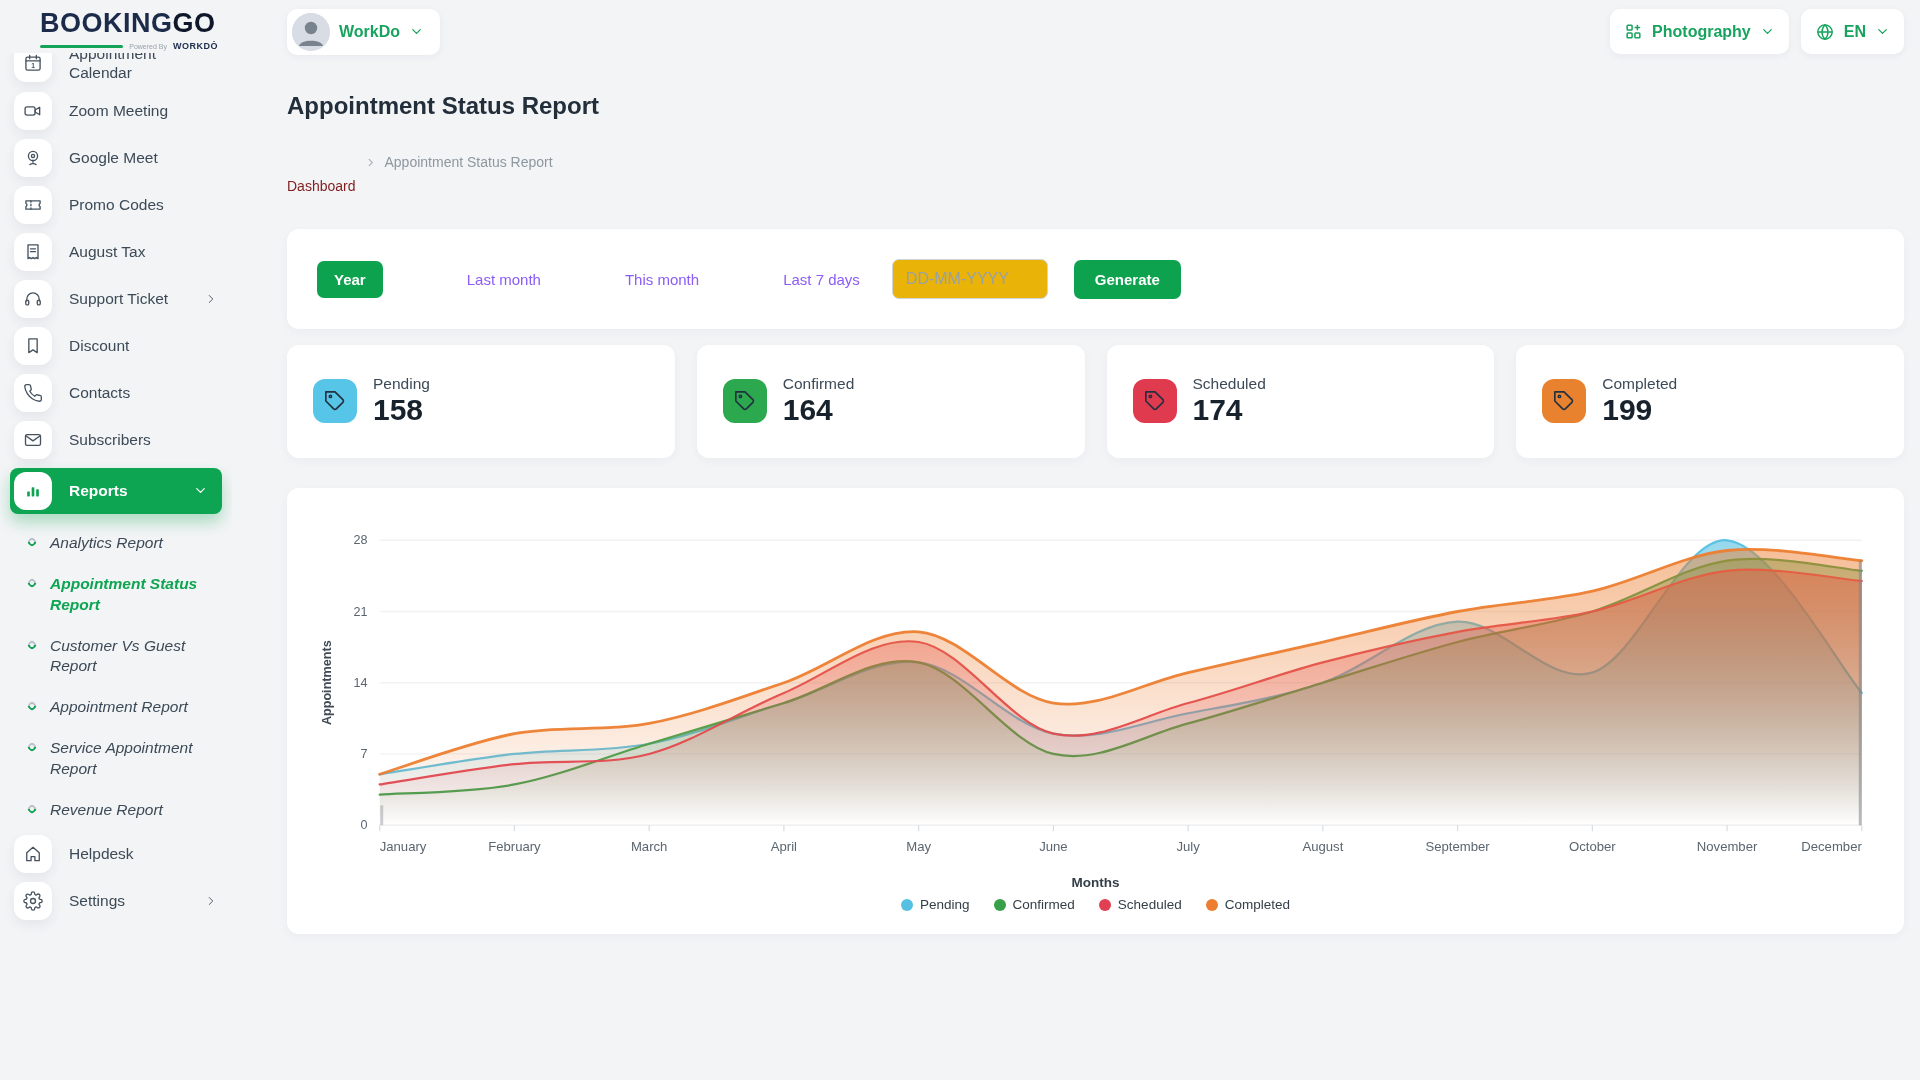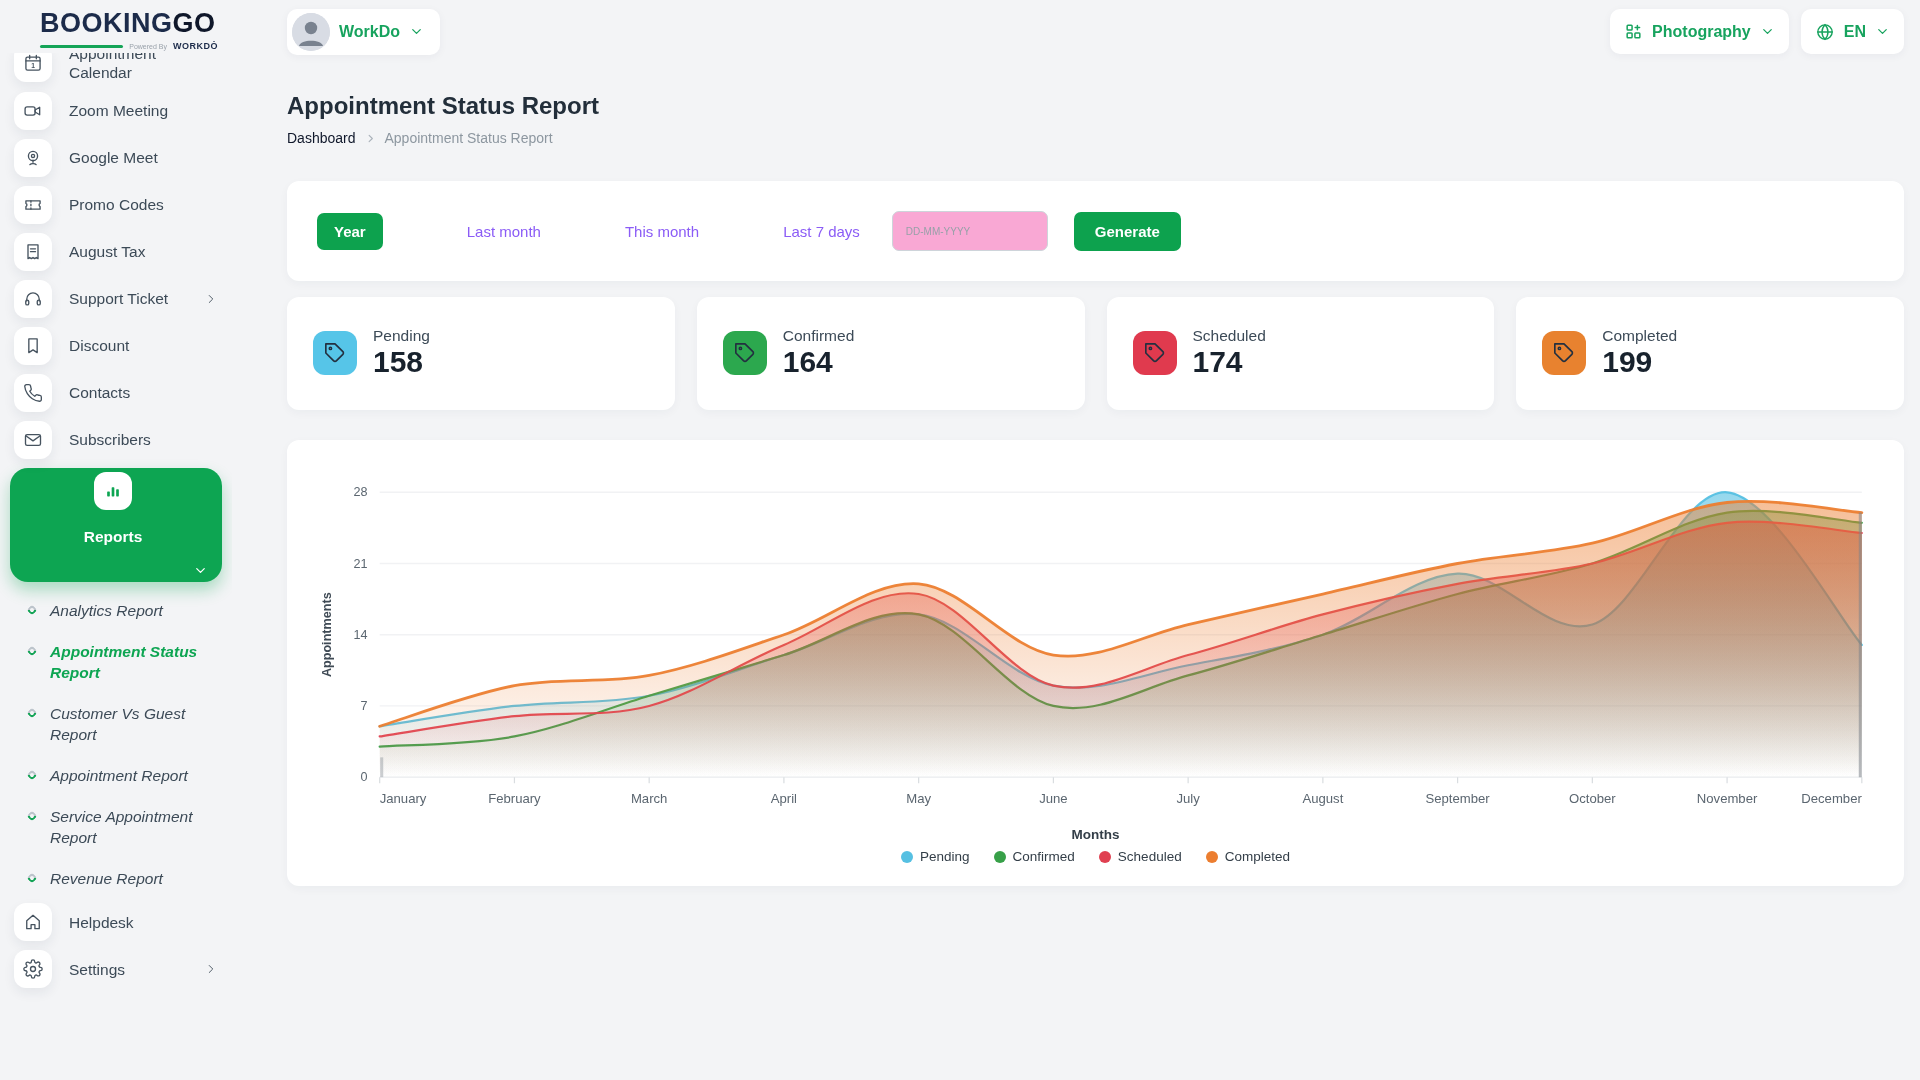--- a/index.html
+++ b/index.html
@@ -17,22 +17,22 @@
   .powered-brand { font-size:9px; font-weight:800; color:#1c2b4a; letter-spacing:.5px; }
   .powered-brand i { color:#15a457; font-style:normal; }
 
   .nav { margin-top:-9px; overflow:hidden; height:calc(100% - 52px); padding:0 10px 0 14px; position:relative; z-index:1; }
   .s-item { display:flex; align-items:center; gap:17px; margin-bottom:9px; cursor:pointer; }
   .icon-box { width:38px; height:38px; min-width:38px; background:#ffffff; border-radius:12px;
     display:flex; align-items:center; justify-content:center;
     box-shadow:0 5px 12px rgba(30,45,70,.07); }
   .s-label { font-size:15.5px; font-weight:500; color:#3c4a57; line-height:1.25; }
   .s-chev { margin-left:auto; margin-right:4px; display:flex; }
-  .s-item.active { background:#0da552; border-radius:18px; padding:4px 10px 4px 4px; margin-left:-4px;
-    box-shadow:0 8px 16px rgba(13,165,82,.32);flex-direction:column; }
+  .s-item.active { background:#0da552; border-radius:8px; padding:4px 10px 4px 4px; margin-left:-4px;
+    box-shadow:0 8px 16px rgba(13,165,82,.32); }
   .s-item.active .icon-box { box-shadow:none; }
   .s-item.active .s-label { color:#ffffff; font-weight:700; }
   .ic { stroke:#46535f; fill:none; stroke-width:1.6; stroke-linecap:round; stroke-linejoin:round; }
   .s-sub { display:flex; align-items:flex-start; gap:14px; padding:10px 0 10px 14px; cursor:pointer;font-style:italic; }
   .bullet { width:8px; height:8px; min-width:8px; margin-top:5px; border-radius:50%;
     border:2px solid; border-color:#bcc4cb #15a457 #15a457 #bcc4cb; transform:rotate(45deg); }
   .s-sub-label { font-size:15.5px; color:#3c4a57; line-height:1.35; }
   .s-sub.active .s-sub-label { color:#0da552; font-weight:700; }
 
   
@@ -41,33 +41,33 @@
   .pill { background:#ffffff; border-radius:10px; display:flex; align-items:center; gap:9px;
     box-shadow:0 2px 8px rgba(30,45,70,.05); cursor:pointer; }
   .pill-user { padding:4px 16px 4px 5px; height:46px; }
   .avatar { width:38px; height:38px; border-radius:50%; background:#d8dce4; overflow:hidden; position:relative; }
   .pill-label { font-size:16px; font-weight:600; color:#17a35e; }
   .topbar-right { display:flex; gap:12px; }
   .pill-app, .pill-lang { padding:0 14px; height:45px; }
 
   .page-title { margin-top:36px; font-size:24px; font-weight:700; color:#222e3a; }
   .breadcrumb { display:flex; align-items:center; gap:9px; margin-top:10px; font-size:14px; }
-  .bc-link { color:#0f172a; cursor:pointer; }
+  .bc-link { color:#7f1d1d; cursor:pointer;margin-top:48px; }
   .bc-sep { color:#aab2ba; display:flex; }
   .bc-current { color:#8d97a0; }
 
   .card { background:#ffffff; border-radius:12px; box-shadow:0 3px 10px rgba(30,45,70,.04); }
 
   .filter-card { margin-top:35px; height:100px; display:flex; align-items:center; gap:44px; padding:0 30px; }
   .btn { border:none; background:#0da24e; color:#fff; font-family:inherit; font-size:15px;
     border-radius:7px; cursor:pointer;font-weight:bold; }
   .btn-year { padding:10px 17px; }
   .filter-link { color:#8b5cf6; font-size:15px; cursor:pointer;margin-left:40px; }
   .date-input { width:156px; height:40px; border:1px solid #ced4da; border-radius:7px; padding:0 13px;
-    font-family:inherit; font-size:10px; color:#3c4a57; background:#f9a8d4; margin-left:-12px; }
+    font-family:inherit; font-size:16px; color:#3c4a57; background:#eab308; margin-left:-12px; }
   .date-input::placeholder { color:#97a0a8; }
   .btn-generate { padding:11px 21px; margin-left:-18px; }
 
   .stats-row { display:flex; gap:22px; margin-top:16px; }
   .stat-card { flex:1; padding:30px 26px; display:flex; align-items:center; gap:16px; }
   .stat-icon { width:44px; height:44px; min-width:44px; border-radius:12px;
     display:flex; align-items:center; justify-content:center; }
   .stat-label { font-size:15.5px; color:#3c4a57; }
   .stat-value { font-size:30px; font-weight:700; color:#18222d; line-height:1.15; }
 

